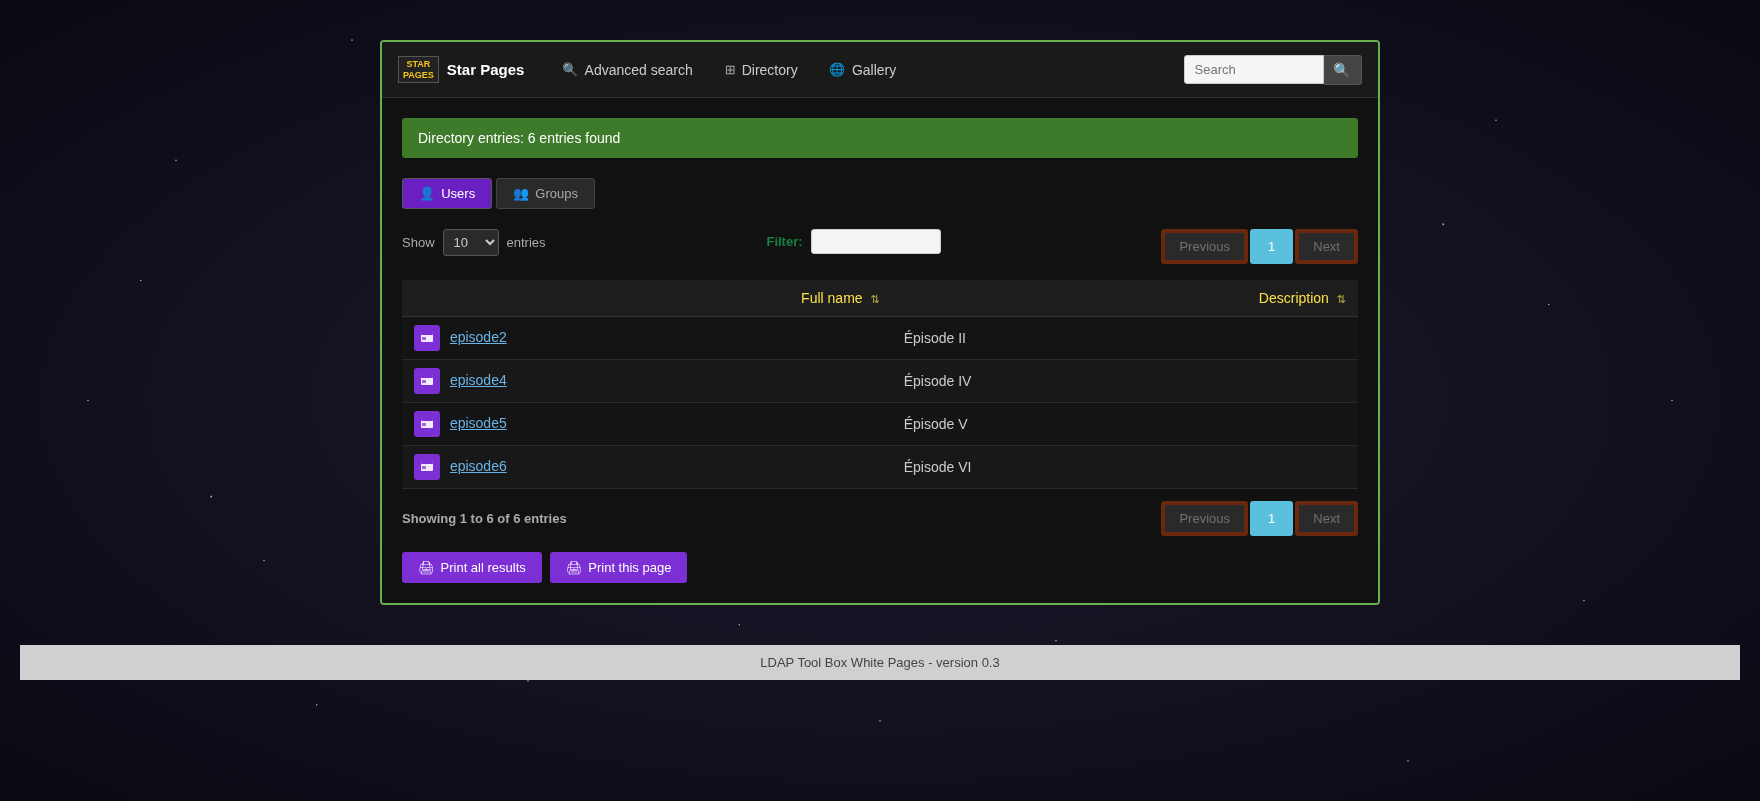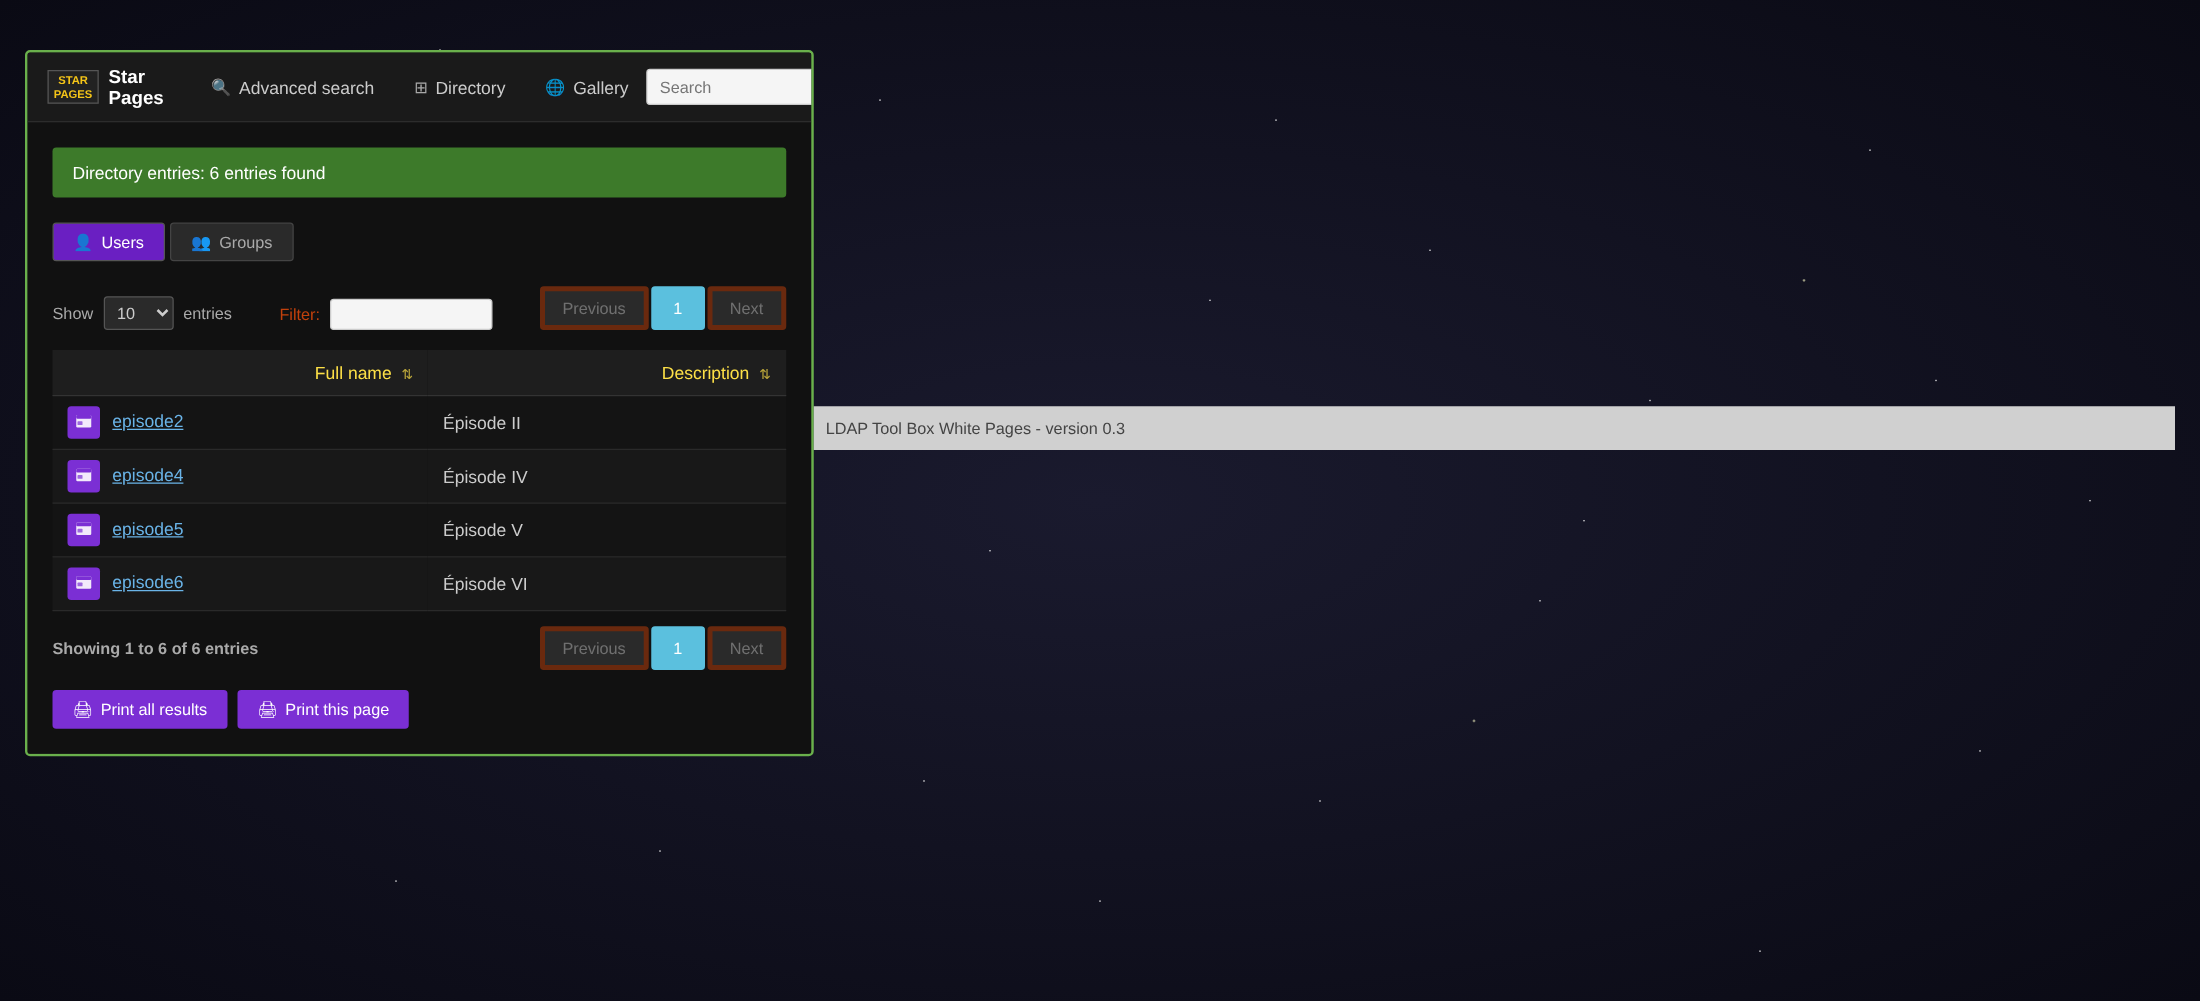--- a/index.html
+++ b/index.html
@@ -50,21 +50,21 @@
         radial-gradient(1.5px 1.5px at 67% 72%, rgba(255,255,200,0.8) 0%, transparent 100%),
         radial-gradient(1.5px 1.5px at 82% 28%, rgba(255,255,200,0.8) 0%, transparent 100%);
       pointer-events: none;
       z-index: 0;
     }
 
     .page-wrapper {
       position: relative;
       z-index: 1;
       display: flex;
-      flex-direction: row;
+      flex-direction: column;
       align-items: center;
       padding: 40px 20px 0;
     }
 
     .main-container {
       width: 1000px;
       border: 2px solid #6ab04c;
       border-radius: 4px;
       background: #111;
       overflow: hidden;
@@ -185,21 +185,21 @@
     }
     .tab-btn.inactive {
       background: #2a2a2a;
       color: #aaa;
       border-color: #444;
     }
 
     
     .controls-row {
       display: flex;
-      align-items: flex-end;
+      align-items: flex-start;
       justify-content: space-between;
       margin-bottom: 16px;
     }
     .controls-left {
       display: flex;
       align-items: center;
       gap: 8px;
     }
     .show-label { color: #aaa; font-size: 13px; }
     .entries-select {
@@ -209,21 +209,21 @@
       padding: 4px 6px;
       border-radius: 3px;
       font-size: 13px;
       cursor: pointer;
     }
     .filter-row {
       display: flex;
       align-items: center;
       gap: 8px;
     }
-    .filter-label { color: #c2410c; font-size: 13px; }
+    .filter-label { color: #15803d; font-size: 13px; font-weight: bold; }
     .filter-input {
       background: #f5f5f5;
       border: 1px solid #ccc;
       border-radius: 3px;
       padding: 4px 8px;
       font-size: 13px;
       width: 130px;
       color: #333;
       outline: none;
     }
@@ -319,20 +319,21 @@
       border: none;
       border-radius: 3px;
       padding: 8px 16px;
       cursor: pointer;
       font-size: 13px;
     }
 
     
     .footer {
       background: #d0d0d0;
+      text-align: center;
       padding: 10px;
       color: #444;
       font-size: 13px;
       margin-top: 40px;
       width: 100%;
     }
   </style>
 </head>
 <body>
 

